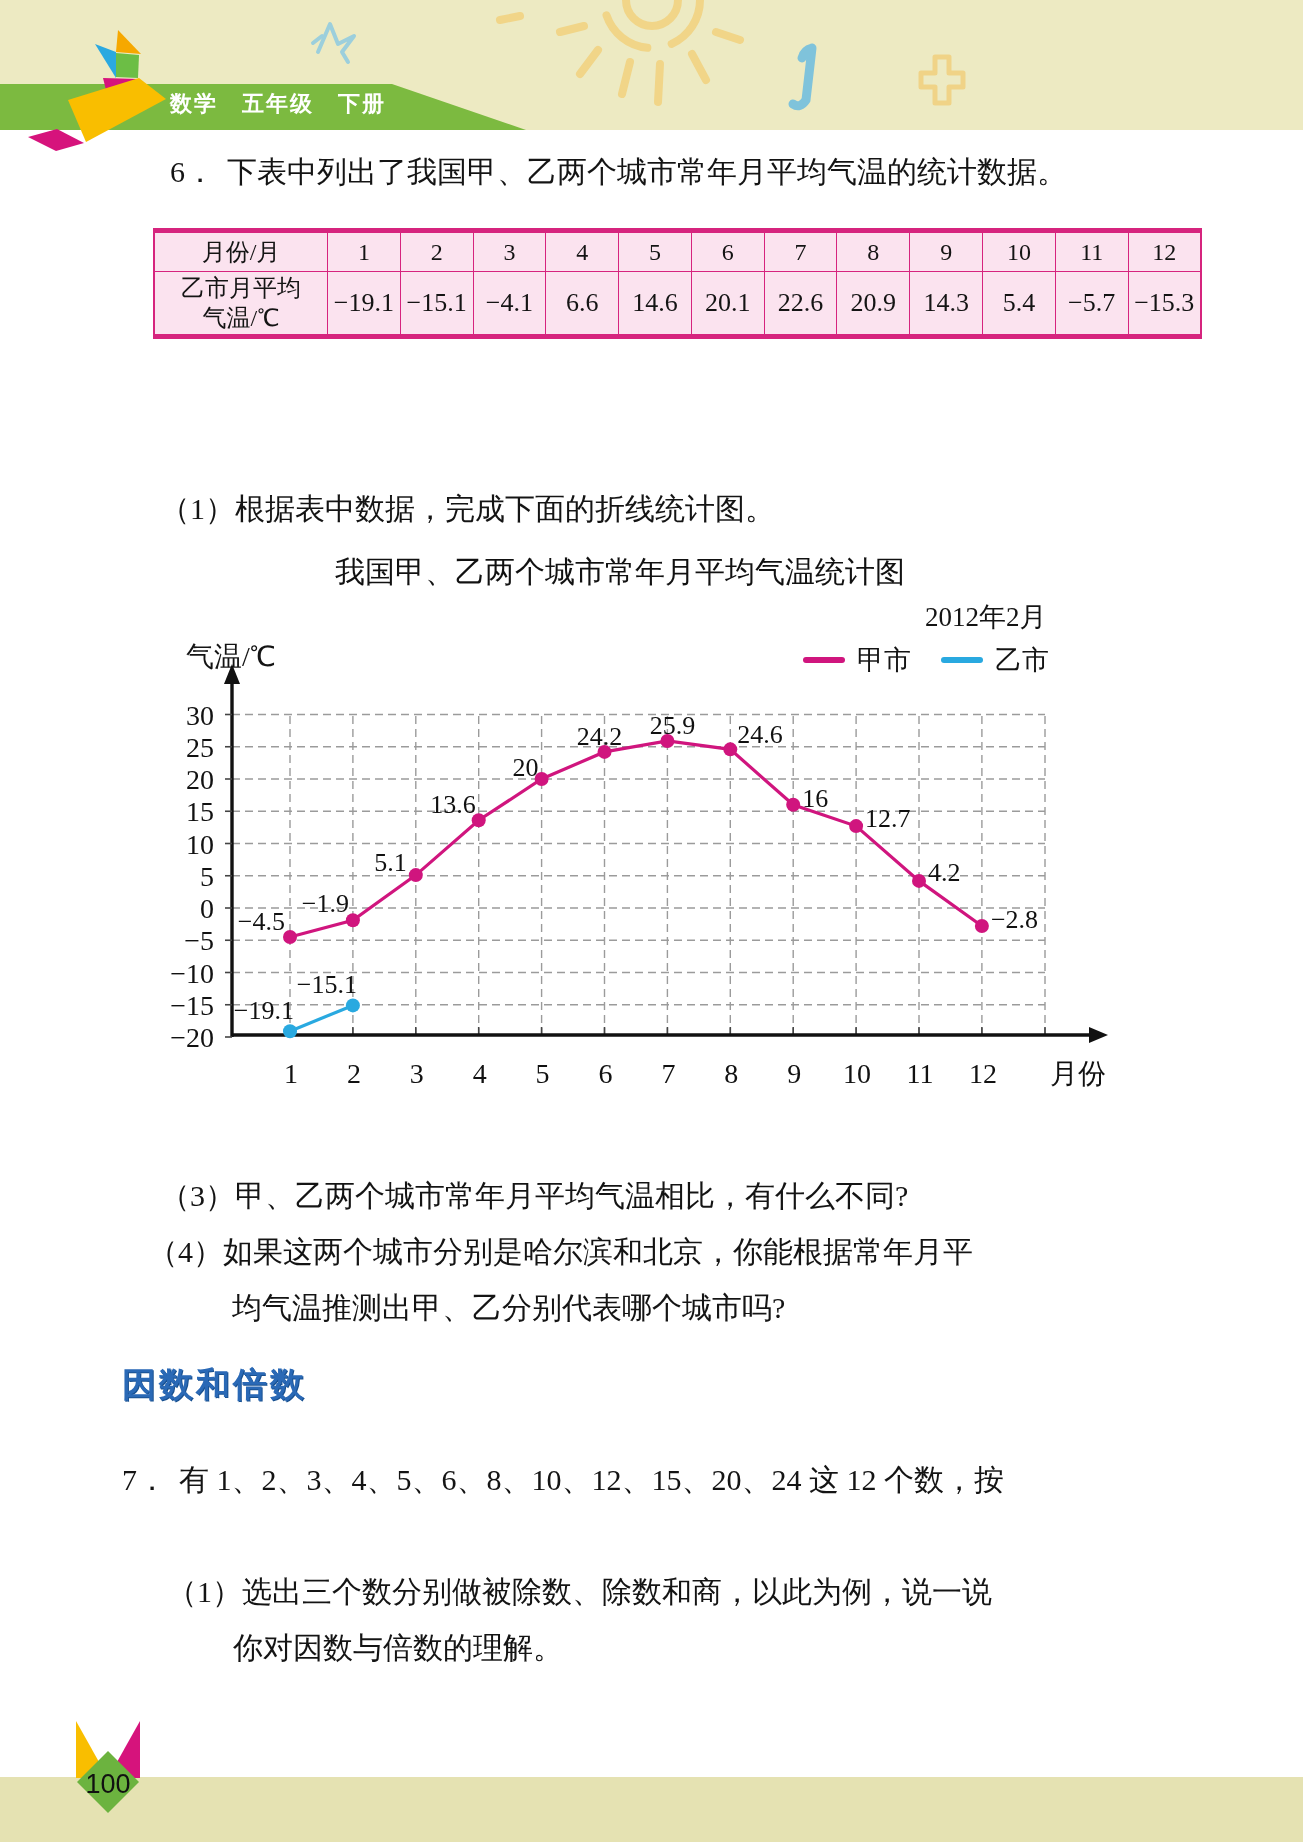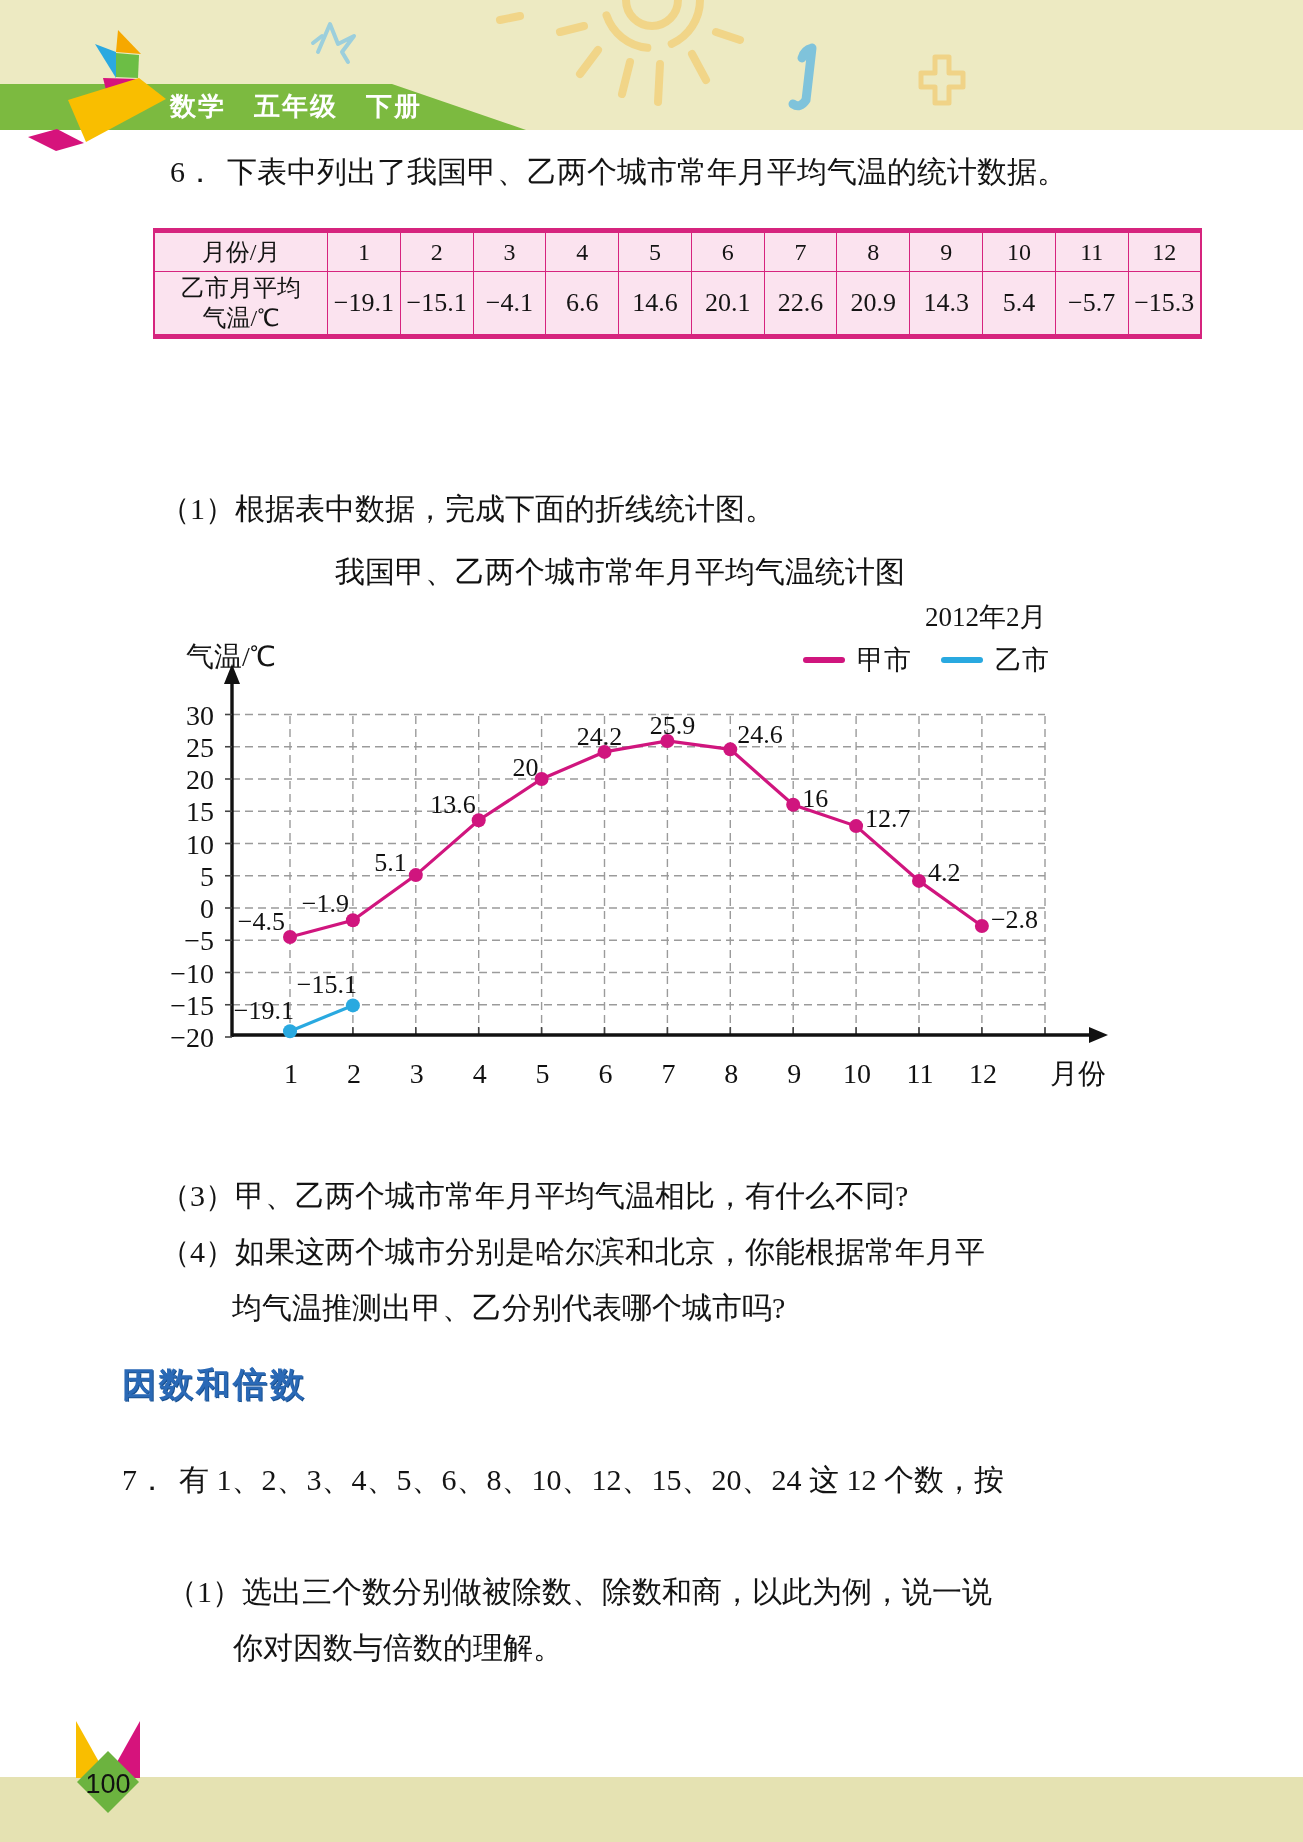--- a/index.html
+++ b/index.html
@@ -3,21 +3,21 @@
 <meta charset="utf-8">
 <style>
   html,body{margin:0;padding:0;background:#ffffff;}
   .page{position:relative;width:1303px;height:1842px;background:#ffffff;overflow:hidden;
         font-family:"Liberation Serif",serif;color:#141414;}
   
   .top-band{position:absolute;left:0;top:0;width:1303px;height:130px;background:#EDEAC2;}
   .banner{position:absolute;left:0;top:84px;width:526px;height:46px;background:#7CBA40;
           clip-path:polygon(0 0,392px 0,526px 100%,0 100%);}
   .banner-title{position:absolute;left:170px;top:5px;font-family:"Liberation Sans",sans-serif;
-          font-weight:bold;font-size:26px;color:#ffffff;white-space:nowrap;letter-spacing:2px;}
+          font-weight:bold;font-size:22px;color:#ffffff;white-space:nowrap;letter-spacing:2px;}
   .logo-svg{position:absolute;left:20px;top:20px;}
   
   .qline{position:absolute;font-size:30px;white-space:nowrap;line-height:40px;}
   .qnum{display:inline-block;margin-right:12px;}
   
   .ttable-box{position:absolute;left:129px;top:228px;padding-left:24px;}
   table.ttable{border-collapse:collapse;table-layout:fixed;width:1049px;background:#FBE3EF;
          border-top:5px solid #D6247E;border-bottom:5px solid #D6247E;
          border-left:2px solid #D6247E;border-right:2px solid #D6247E;}
   table.ttable th,table.ttable td{border:1.6px solid #D6247E;text-align:center;vertical-align:middle;
@@ -243,21 +243,21 @@
       <circle cx="981.9" cy="926.06" r="7" fill="#D0157E"></circle>
       <text x="990.9" y="928.06" text-anchor="start" font-size="26">−2.8</text>
       <polyline points="290,1031.195 352.9,1005.395" fill="none" stroke="#29A9E0" stroke-width="3.2"></polyline>
       <circle cx="290" cy="1031.195" r="7" fill="#29A9E0"></circle>
       <text x="294" y="1019.1949999999999" text-anchor="end" font-size="26">−19.1</text>
       <circle cx="352.9" cy="1005.395" r="7" fill="#29A9E0"></circle>
       <text x="356.9" y="993.395" text-anchor="end" font-size="26">−15.1</text>
     </svg>
 
   <div class="qline" style="left:160px;top:1176px;">（3）甲、乙两个城市常年月平均气温相比，有什么不同?</div>
-  <div class="qline" style="left:160px;top:1232px;">（4）如果这两个城市分别是哈尔滨和北京，你能根据常年月平</div>
+  <div class="qline" style="left:148px;top:1232px;">（4）如果这两个城市分别是哈尔滨和北京，你能根据常年月平</div>
   <div class="qline" style="left:232px;top:1288px;">均气温推测出甲、乙分别代表哪个城市吗?</div>
 
   <div class="sec-heading">因数和倍数</div>
 
   <div class="qline" style="left:122px;top:1460px;">
     <span class="qnum">7．</span><span>有 1、2、3、4、5、6、8、10、12、15、20、24 这 12 个数，按</span>
   </div>
   <div class="qline" style="left:167px;top:1572px;">（1）选出三个数分别做被除数、除数和商，以此为例，说一说</div>
   <div class="qline" style="left:233px;top:1628px;">你对因数与倍数的理解。</div>
 

